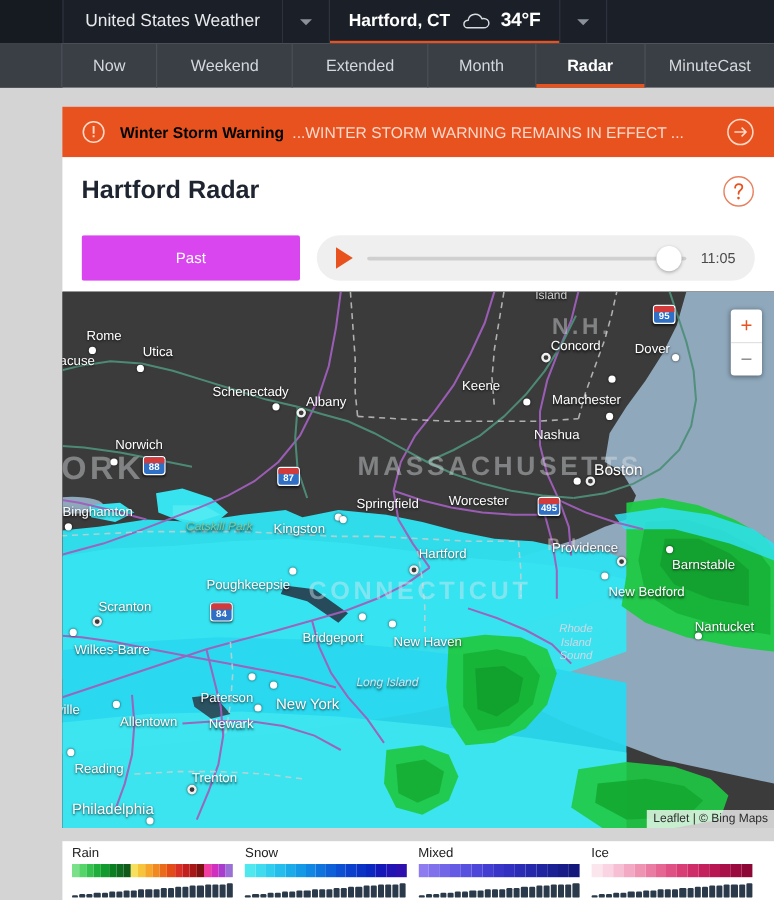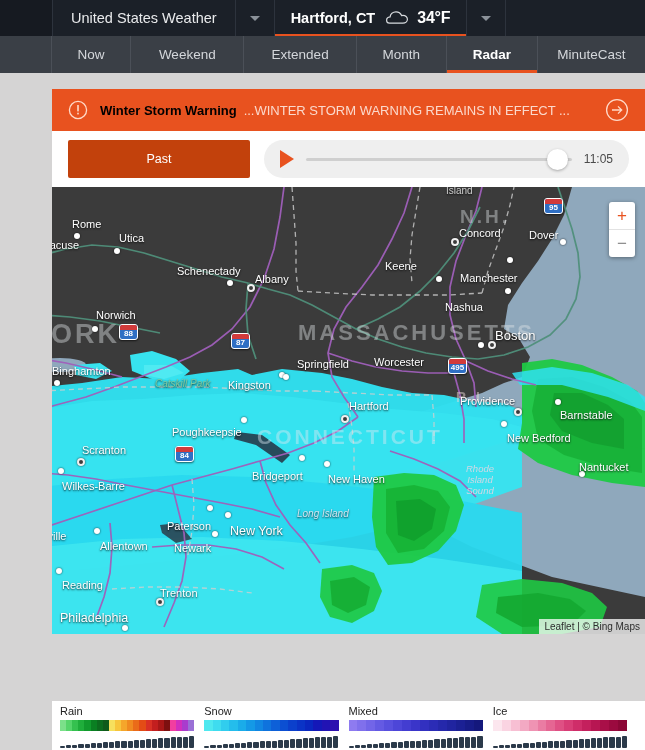--- a/index.html
+++ b/index.html
@@ -93,21 +93,21 @@
     box-sizing:border-box;
   }
   .seg{
     display:flex;width:182px;height:38px;background:#efefef;
     border-radius:2px;overflow:hidden;
   }
   .seg-item{
     flex:1;display:flex;align-items:center;justify-content:center;
     font-size:12.5px;color:#9a9a9a;cursor:pointer;
   }
-  .seg-item.on{background:#c2410c;color:#ffffff;}
+  .seg-item.on{background:#d946ef;color:#ffffff;}
 
   .player{
     flex:1;height:38px;background:#efefef;border-radius:19px;
     display:flex;align-items:center;padding:0 16px;box-sizing:border-box;gap:12px;
   }
   .play-tri{
     width:0;height:0;border-top:9px solid transparent;border-bottom:9px solid transparent;
     border-left:14px solid #e8521f;flex:0 0 auto;
   }
   .track{position:relative;flex:1;height:18px;display:flex;align-items:center;}
@@ -240,20 +240,28 @@
     <span class="warn-title">Winter Storm Warning</span>
     <span class="warn-body">...WINTER STORM WARNING REMAINS IN EFFECT ...</span>
     <svg class="warn-arrow" width="24" height="24" viewBox="0 0 24 24">
       <circle cx="12" cy="12" r="10.4" fill="none" stroke="#ffd9c8" stroke-width="1.3"></circle>
       <path d="M7 12h9.4M13 8.4l3.7 3.6-3.7 3.6" fill="none" stroke="#ffd9c8" stroke-width="1.3"></path>
     </svg>
   </div>
 
   <div class="card">
 
+    <div class="card-head">
+      <span class="card-title">Hartford Radar</span>
+      <svg class="help-btn" width="27" height="27" viewBox="0 0 27 27">
+        <circle cx="13.5" cy="13.5" r="12.2" fill="none" stroke="#e8805f" stroke-width="1.2"></circle>
+        <path d="M10.6 10.4c0-1.7 1.3-2.9 3-2.9 1.8 0 3 1.1 3 2.6 0 1.3-.7 2-1.8 2.7-1 .7-1.3 1.2-1.3 2.2v.5" fill="none" stroke="#e8521f" stroke-width="1.5" stroke-linecap="round"></path>
+        <circle cx="13.4" cy="19.1" r="1.1" fill="#e8521f"></circle>
+      </svg>
+    </div>
 
     <div class="controls">
       <div class="seg">
         <div class="seg-item on">
           <span>Past</span>
         </div>
       </div>
 
       <div class="player">
         <div class="play-tri"></div>

